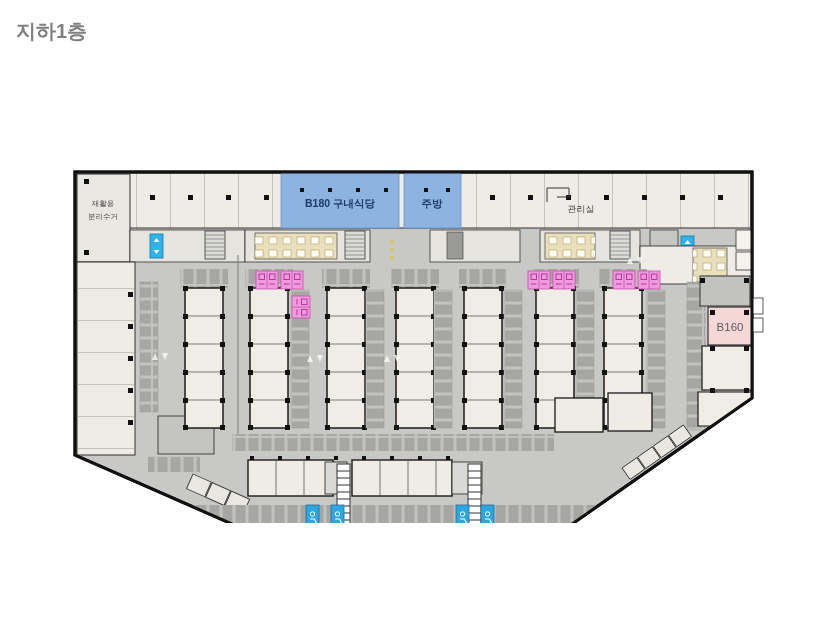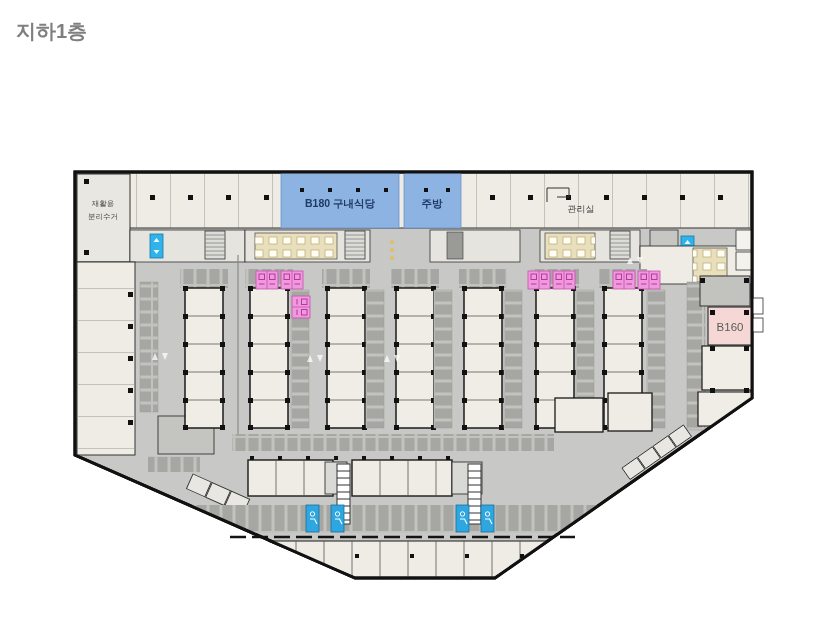--- a/index.html
+++ b/index.html
@@ -1,16 +1,16 @@
 <!DOCTYPE html>
 <html><head>
 <meta charset="utf-8">
 <style>
   html,body{margin:0;padding:0;background:#ffffff;font-family:"Liberation Sans",sans-serif;}
-  .stage{width:840px;height:621px;position:relative;background:#fff;overflow:hidden;}
+  .stage{width:840px;height:523px;position:relative;background:#fff;overflow:hidden;}
   svg{display:block;}
   text{font-family:"Liberation Sans","DejaVu Sans",sans-serif;}
   .title-txt{font-size:20px;font-weight:bold;fill:#7f7f7f;}
   .zone-lbl{font-size:10.5px;fill:#1e3a66;font-weight:bold;}
   .small-lbl{font-size:9px;fill:#3c3c3c;}
   .tiny-lbl{font-size:7.5px;fill:#4a4a4a;}
   .b160-lbl{font-size:11.5px;fill:#5a5a5a;}
 </style>
 </head>
 <body>

